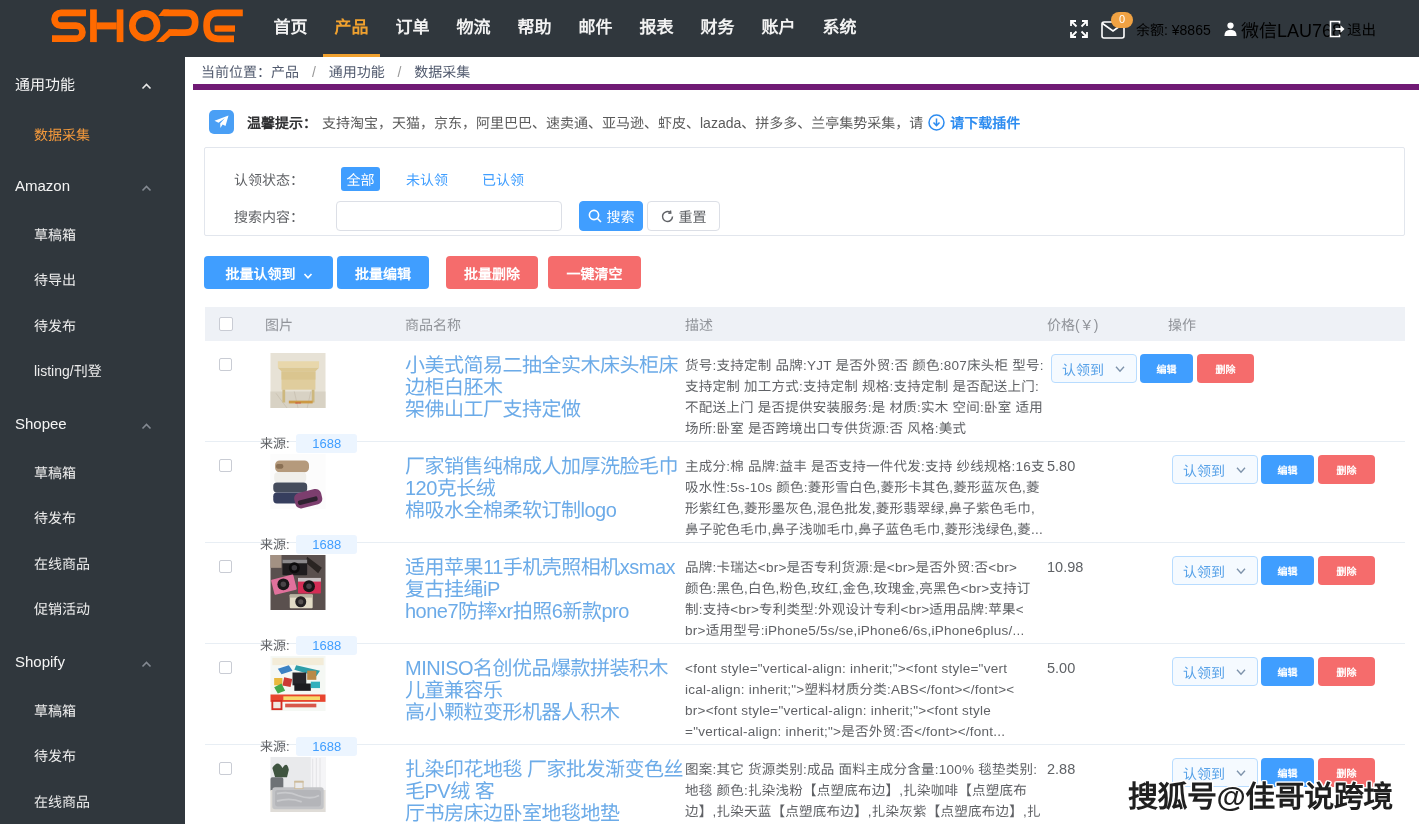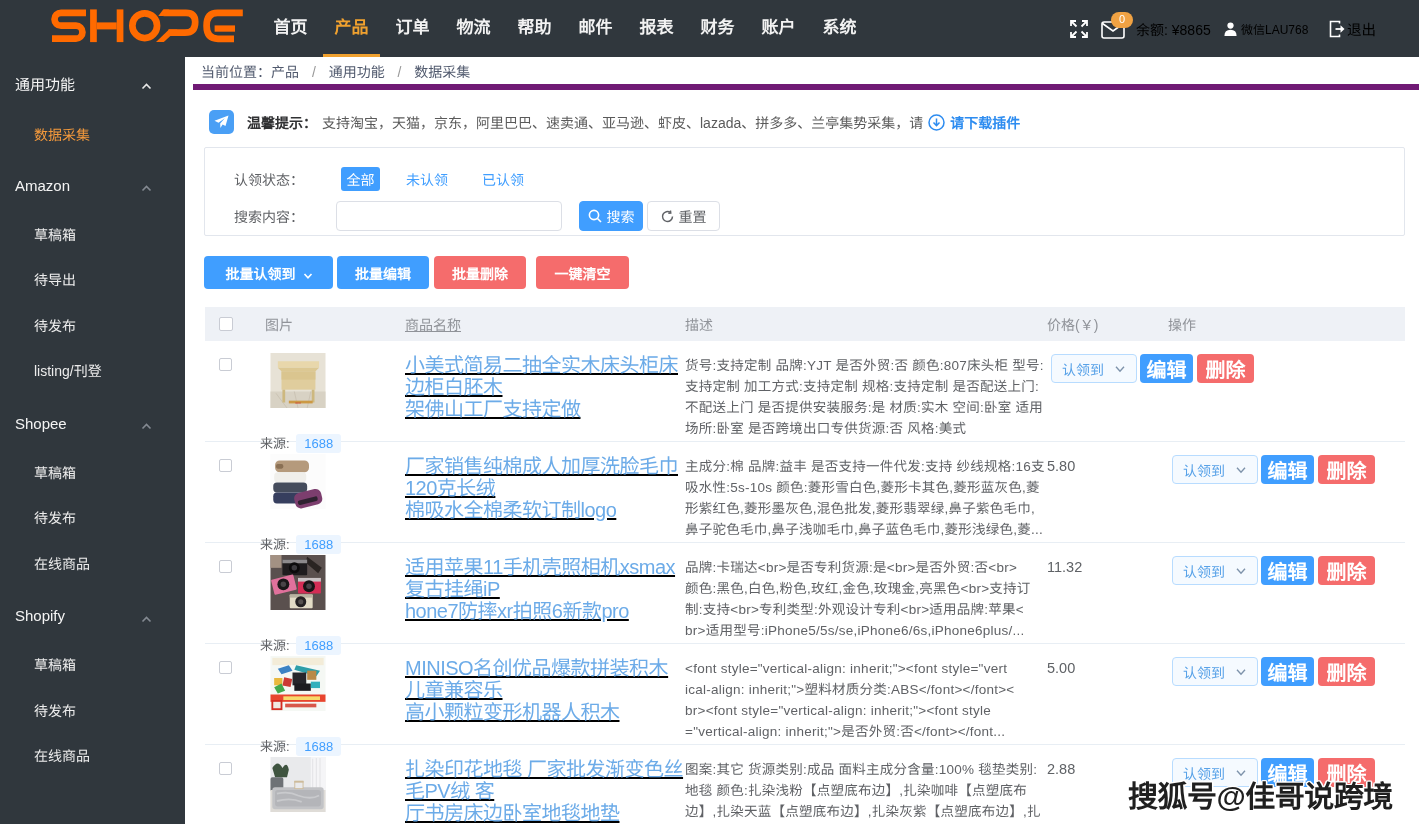--- a/index.html
+++ b/index.html
@@ -44,36 +44,36 @@
 
 .batch { position:absolute; left:19px; top:166px; display:flex; }
 .bbtn { height:33px; border-radius:4px; color:#fff; font-size:14px; display:flex; align-items:center; justify-content:center; font-weight:bold; }
 
 .tbl { position:absolute; left:20px; top:217px; width:1200px; }
 .thead { height:34px; background:#eef1f6; display:flex; align-items:center; color:#909399; font-size:14px; }
 .thead > div { color:#909399 !important; font-size:14px !important; padding-top:0 !important; }
 .trow { height:101px; border-bottom:1px solid #e8eef4; display:flex; position:relative; }
 .c-ck { width:48px; display:flex; justify-content:flex-start; padding-left:14px; }
 .c-img { width:152px; }
-.c-name { width:280px;text-decoration:underline; }
+.c-name { width:280px; }
 .c-desc { width:362px; }
 .c-price { width:121px; }
 .c-op { width:237px;font-family:Liberation Serif, serif; }
 .trow .c-ck { padding-top:17px; }
 .ckbox { width:14px; height:14px; border:1px solid #c9ccd4; border-radius:2px; background:#fff; }
 .trow .ckbox { width:13px; height:13px; }
 a.pname { color:#6cabe8; font-size:20px; letter-spacing:-0.5px; line-height:22px; text-decoration:none; display:block; padding-top:13px; width:280px; word-break:break-all; }
 .pdesc { color:#606266; font-size:13.5px; letter-spacing:0.25px; line-height:21px; padding-top:14px; width:360px; max-height:98px; overflow:hidden; white-space:nowrap; }
 .c-price { font-size:14.5px; color:#5f6266; padding-top:16px; }
 .pimg { width:58px; height:55px; margin:12px 0 1px 16px; display:block; }
 .src { font-size:13px; color:#606266; white-space:nowrap; text-align:left; padding-left:7px; }
-.srctag { display:inline-block; background:#ecf5ff; color:#409eff; border-radius:3px; padding:2px 8px; font-size:13px; margin-left:3px;margin-top:25px; }
+.srctag { display:inline-block; background:#ecf5ff; color:#409eff; border-radius:3px; padding:2px 16px; font-size:13px; margin-left:3px;margin-top:25px; }
 .opbtns { display:flex; align-items:flex-start; padding-top:13px; }
 .opl { width:86px; height:29px; border:1px solid #b8dcff; background:#f5faff; color:#58a2e8; border-radius:4px; font-size:14px; display:flex; align-items:center; justify-content:center; }
-.opb { height:29px; border-radius:4px; color:#fff; font-size:20px; font-weight:bold; display:flex; align-items:center; justify-content:center; }
+.opb { height:29px; border-radius:4px; color:#fff; font-size:10px; font-weight:bold; display:flex; align-items:center; justify-content:center; }
 .caret { display:inline-block; width:9px; height:9px; margin-left:7px; }
 .wm { position:absolute; left:1128px; top:772px; font-size:30px; font-weight:bold; color:#1f1f1f; letter-spacing:-0.5px; white-space:nowrap; z-index:9; text-shadow:1.5px 0 0 #fff,-1.5px 0 0 #fff,0 1.5px 0 #fff,0 -1.5px 0 #fff,1px 1px 0 #fff,-1px -1px 0 #fff,1px -1px 0 #fff,-1px 1px 0 #fff; }
 </style>
 </head>
 <body>
 <div class="hdr">
   <div class="logo">
     <svg width="250" height="50" viewBox="0 0 250 50">
       <g stroke="#ff6a00" stroke-width="6.7" fill="none">
         <path d="M86 12.8 H61 a6.45 6.45 0 0 0 0 12.9 H76 a6.45 6.45 0 0 1 0 12.9 H52"></path>
@@ -118,21 +118,21 @@
     </svg>
   </div>
   <div class="badge">0</div>
   <div class="hr-it" style="left:1136px;font-size:14px">余额: ¥8865</div>
   <div class="hr-it" style="left:1224px">
     <svg width="13" height="14" viewBox="0 0 15 16" fill="#fff">
         <circle cx="7.5" cy="4" r="3.6"></circle>
         <path d="M0.5 16 Q0.5 9 7.5 9 Q14.5 9 14.5 16 Z"></path>
       </svg>
   </div>
-  <div class="hr-it" style="left:1241px;font-size:12px">微信LAU768</div>
+  <div class="hr-it" style="left:1241px;font-size:18px">微信LAU768</div>
   <div class="hr-it" style="left:1329px">
     <svg width="16" height="18" viewBox="0 0 16 18" fill="none" stroke="#fff" stroke-width="1.6">
       <path d="M10.5 3.5 V1.5 H1.5 V16.5 H10.5 V14.5"></path>
         <path d="M6.5 9 H12.5" stroke-width="1.8"></path>
         <path d="M11.5 5.2 L15.5 9 L11.5 12.8 Z" fill="#fff" stroke="none"></path>
     </svg>
   </div>
   <div class="hr-it" style="left:1347px;font-size:14.5px">退出</div>
 </div>
 <div class="side">
@@ -147,20 +147,21 @@
     <div class="mi sub">草稿箱</div>
     <div class="mi sub">待导出</div>
     <div class="mi sub">待发布</div>
     <div class="mi sub">listing/刊登</div>
     <div class="mi top" style="margin-top:4px">Shopee<span class="chev"><svg width="11" height="11" viewBox="0 0 11 11" fill="none" stroke="#848a92" stroke-width="1.6">
             <path d="M1.5 7.5 L5.5 3.5 L9.5 7.5"></path>
           </svg></span></div>
     <div class="mi sub">草稿箱</div>
     <div class="mi sub">待发布</div>
     <div class="mi sub">在线商品</div>
+    <div class="mi sub">促销活动</div>
     <div class="mi top" style="margin-top:4px">Shopify<span class="chev"><svg width="11" height="11" viewBox="0 0 11 11" fill="none" stroke="#848a92" stroke-width="1.6">
             <path d="M1.5 7.5 L5.5 3.5 L9.5 7.5"></path>
           </svg></span></div>
     <div class="mi sub">草稿箱</div>
     <div class="mi sub">待发布</div>
     <div class="mi sub">在线商品</div>
   </div>
 </div>
 <div class="crumb">当前位置：产品 <span class="sep">/</span> 通用功能 <span class="sep">/</span> 数据采集</div>
 <div class="main">
@@ -196,21 +197,21 @@
             <path d="M11.5 6.5 A5 5 0 1 1 9.5 2.5"></path>
             <path d="M9.5 0.5 L9.8 3 L7.3 3.2" stroke-width="1.4"></path>
           </svg>重置</span>
       </div>
   </div>
   <div class="batch">
     <span class="bbtn" style="width:129px;background:#409eff">批量认领到<span class="caret"><svg width="10" height="10" viewBox="0 0 10 10" fill="none" stroke="#fff" stroke-width="1.6">
             <path d="M1.5 3 L5 6.8 L8.5 3"></path>
           </svg></span></span>
     <span class="bbtn" style="width:92px;background:#409eff;margin-left:4px">批量编辑</span>
-    <span class="bbtn" style="width:92px;background:#f56c6c;margin-left:5px">批量删除</span>
+    <span class="bbtn" style="width:92px;background:#f56c6c;margin-left:17px">批量删除</span>
     <span class="bbtn" style="width:93px;background:#f56c6c;margin-left:10px">一键清空</span>
   </div>
   <div class="tbl">
     <div class="thead">
       <div class="c-ck">
           <span class="ckbox"></span>
         </div>
       <div class="c-img" style="padding-left:12px">图片</div>
       <div class="c-name">商品名称</div>
       <div class="c-desc">描述</div>
@@ -315,21 +316,21 @@
             <circle cx="33" cy="51" r="2.8" fill="#55504e"></circle>
           </svg>
         <div class="src">来源: <span class="srctag">1688</span></div>
       </div>
       <div class="c-name">
           <a class="pname">适用苹果11手机壳照相机xsmax复古挂绳iP<br>hone7防摔xr拍照6新款pro</a>
         </div>
       <div class="c-desc">
           <div class="pdesc">品牌:卡瑞达&lt;br&gt;是否专利货源:是&lt;br&gt;是否外贸:否&lt;br&gt;<br>颜色:黑色,白色,粉色,玫红,金色,玫瑰金,亮黑色&lt;br&gt;支持订<br>制:支持&lt;br&gt;专利类型:外观设计专利&lt;br&gt;适用品牌:苹果&lt;<br>br&gt;适用型号:iPhone5/5s/se,iPhone6/6s,iPhone6plus/...</div>
         </div>
-      <div class="c-price">11.32</div>
+      <div class="c-price">10.98</div>
       <div class="c-op">
           <div class="opbtns" style="padding-left:4px">
             <span class="opl">认领到<span class="caret" style="width:12px;height:12px;margin-left:10px"><svg width="12" height="12" viewBox="0 0 12 12" fill="none" stroke="#7e93ab" stroke-width="1.4">
                   <path d="M2 3.8 L6 8.2 L10 3.8"></path>
                 </svg></span></span>
             <span class="opb" style="width:53px;background:#409eff;margin-left:3px">编辑</span>
             <span class="opb" style="width:57px;background:#f56c6c;margin-left:4px">删除</span>
           </div>
         </div>
     </div>

